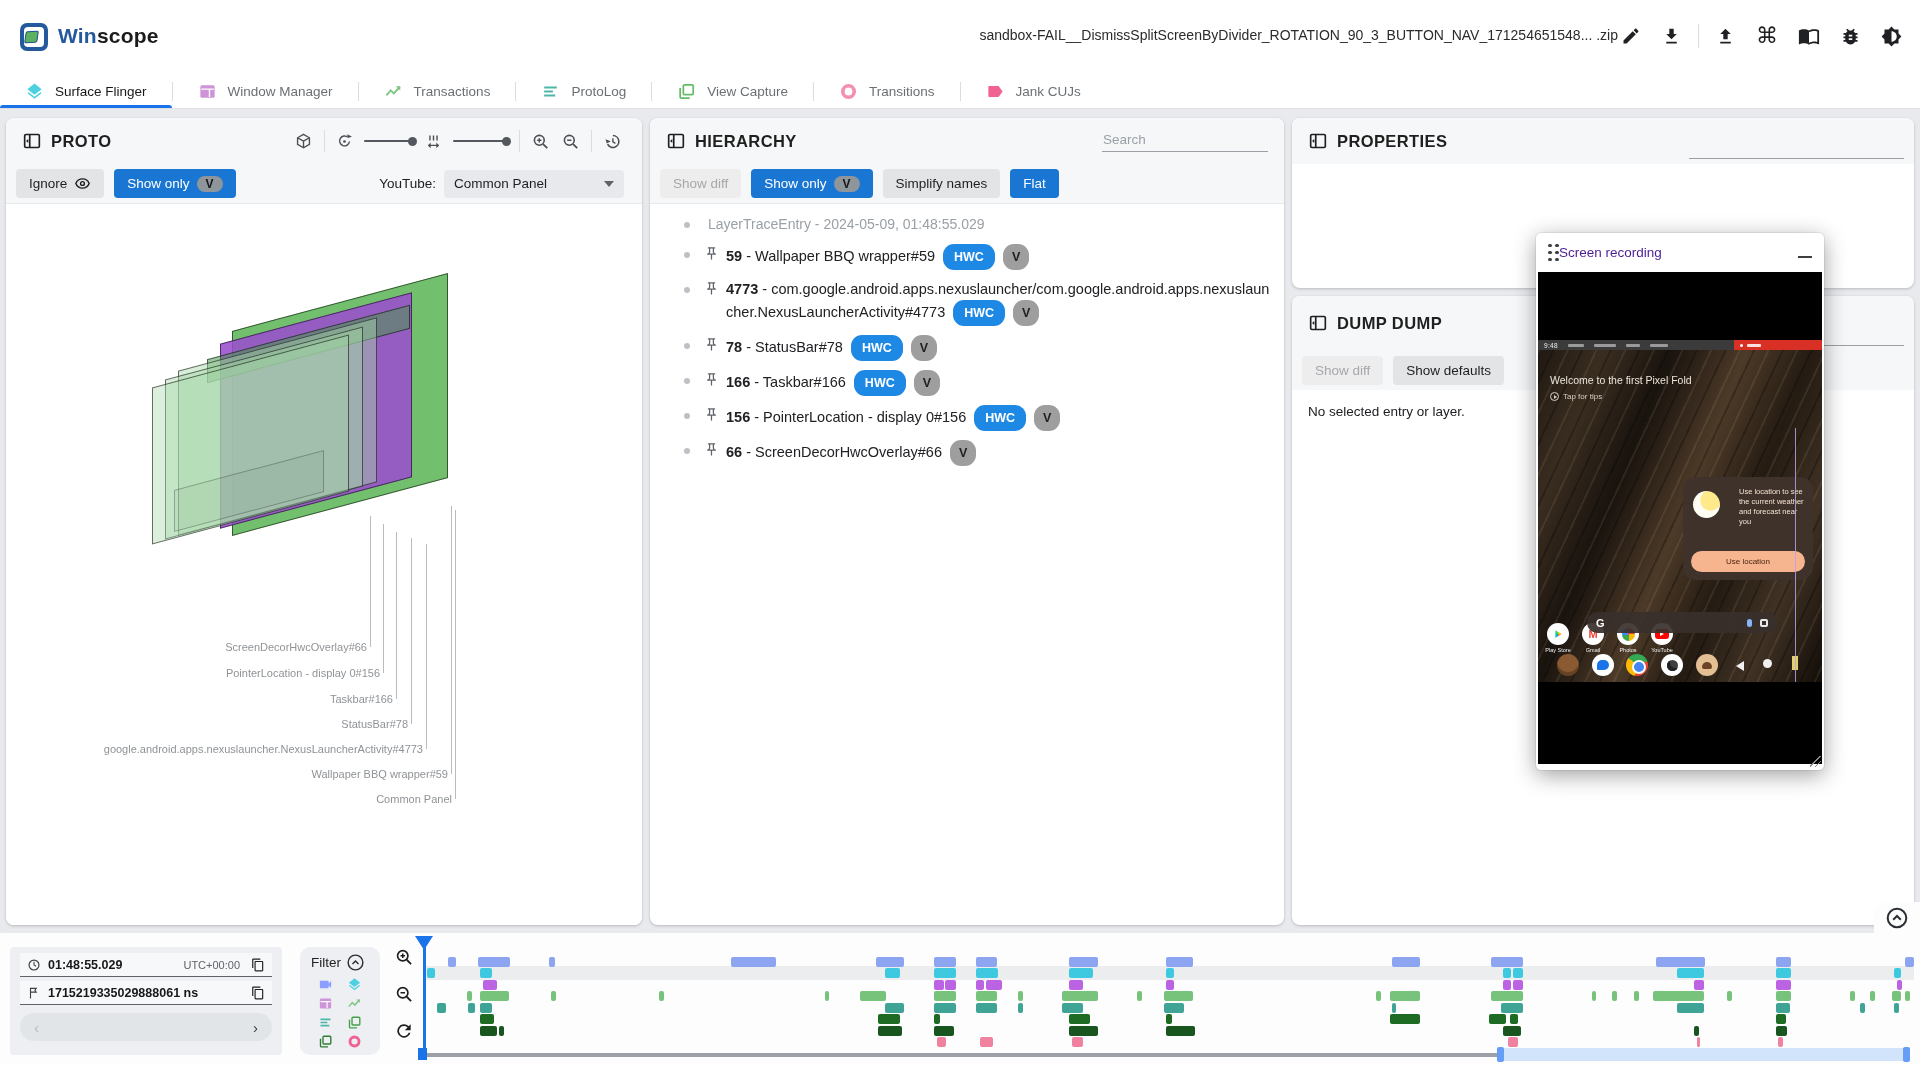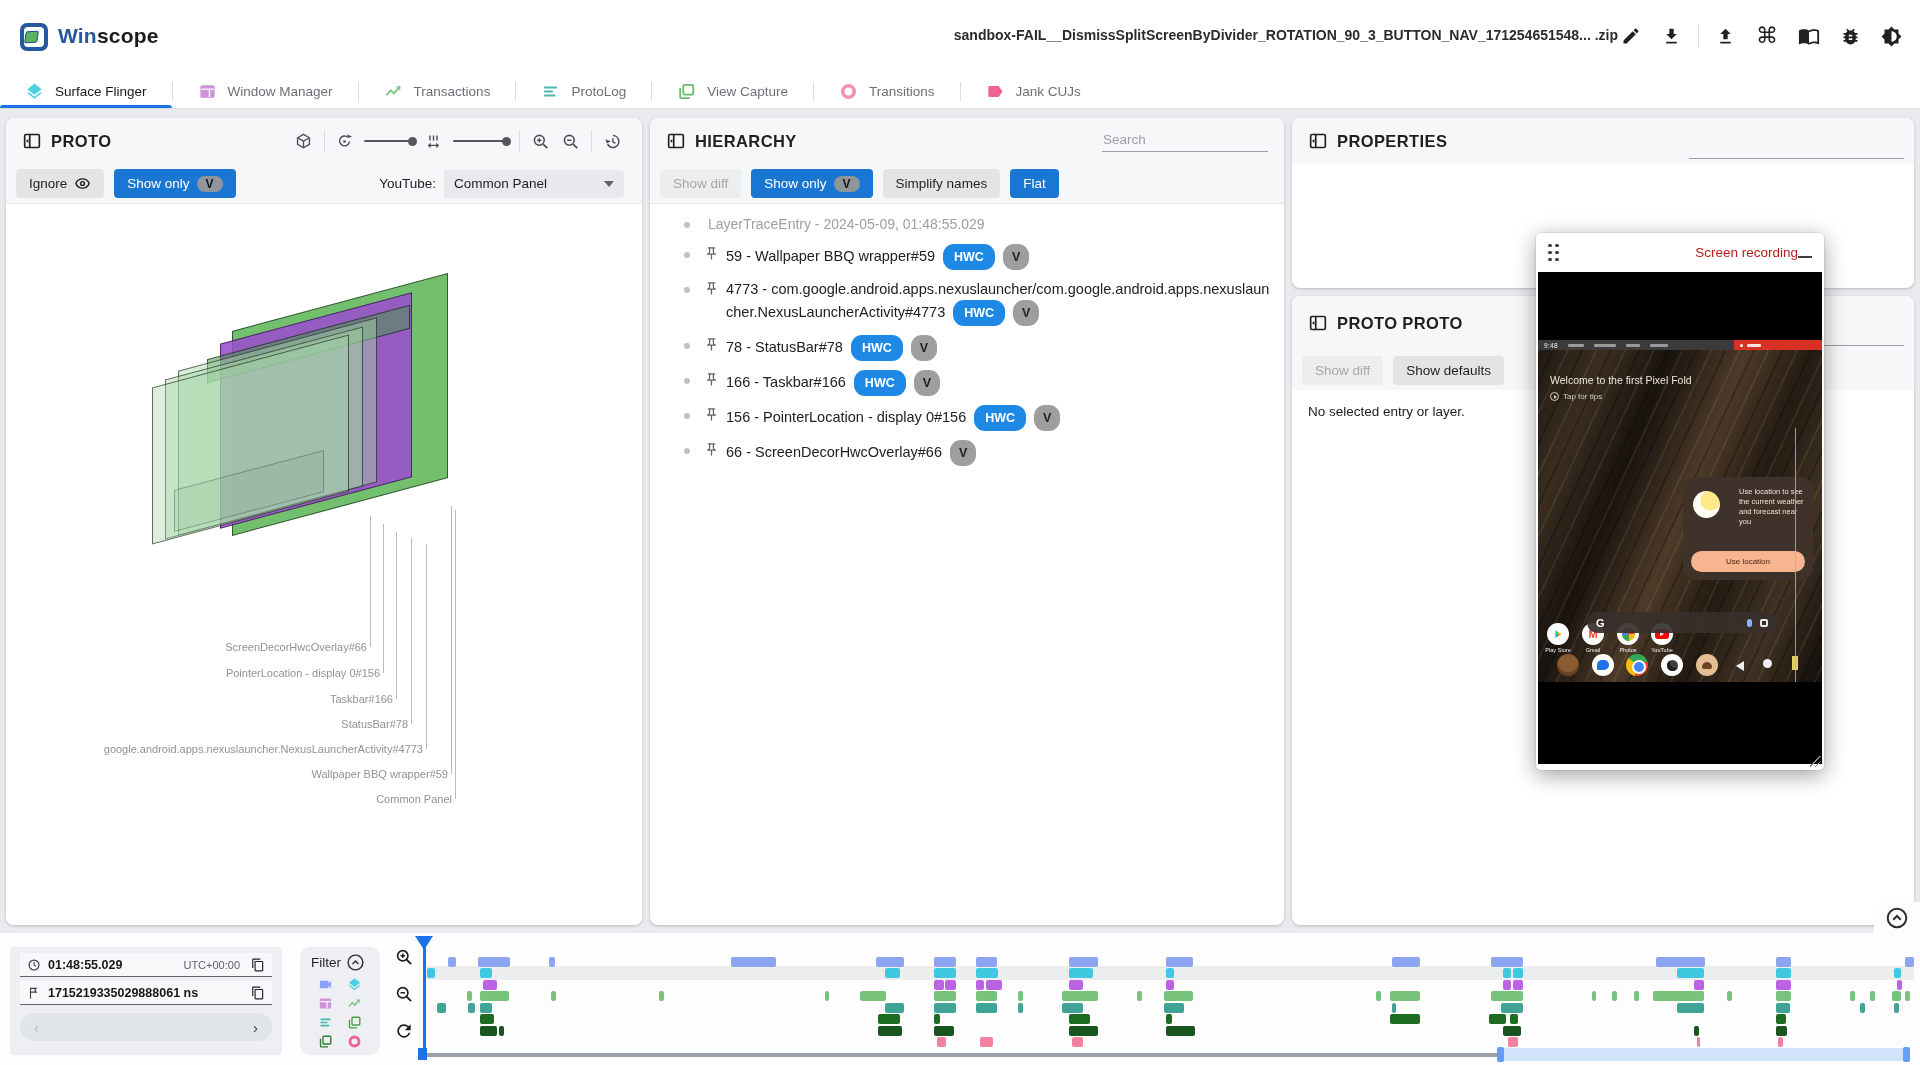--- a/index.html
+++ b/index.html
@@ -8,21 +8,21 @@
   svg { display:block; }
   .ic { flex:none; }
 
   
   #topbar { position:absolute; left:0; top:0; width:1920px; height:75px; background:#fff; z-index:5; }
   #logo { position:absolute; left:20px; top:23px; width:28px; height:28px; background:#24599e; border-radius:7px; }
   #logo .inner { position:absolute; left:4px; top:4px; width:20px; height:20px; background:#fff; border-radius:4px; }
   #logo .leaf { position:absolute; left:5px; top:8px; width:13px; height:12px; background:#5cb25f; border:1.5px solid #1d4d8c; transform:skewX(-12deg) rotate(-4deg); border-radius:2px; }
   #appname { position:absolute; left:58px; top:24px; font-size:21px; font-weight:700; letter-spacing:.2px; }
   #appname .w { color:#24599e;text-align:right; } #appname .s { color:#1b1b1b; }
-  #trace-title { position:absolute; left:930px; top:27px; width:688px; text-align:right; font-size:14px; font-weight:700; color:#2b2b2b; white-space:nowrap; overflow:hidden; }
+  #trace-title { position:absolute; left:930px; top:27px; width:688px; text-align:right; font-size:14px; font-weight:400; color:#2b2b2b; white-space:nowrap; overflow:hidden; }
   #top-icons { position:absolute; right:18px; top:24px; display:flex; align-items:center; gap:20px; color:#202124; }
   #top-icons .vd { height:24px; margin:0 -4px; }
   .vd { width:1px; background:#dadce0; }
 
   
   #tabbar { position:absolute; left:0; top:75px; width:1920px; height:34px; background:#fff; border-bottom:1px solid #e0e0e0; display:flex; align-items:stretch; z-index:4; }
   .tab { position:relative; display:flex; align-items:center; gap:11px; padding:0 25px; font-size:13.5px; font-weight:500; color:#6b7075; cursor:pointer; }
   .tab.active { color:#17181a; }
   .tab.active::after { content:''; position:absolute; left:0; right:0; bottom:0; height:3px; background:#1a73e8; border-radius:3px 3px 0 0; }
   .tsep { width:1px; background:#dadce0; margin:7px 0; }
@@ -62,32 +62,32 @@
   .l3d-line { position:absolute; width:0; border-left:1px solid #b9bcbf; }
 
   
   #hier-search { margin-left:auto; width:166px; }
   .search-box { font-size:13.5px; color:#9aa0a6; border-bottom:1px solid #9aa0a6; padding:2px 1px 4px; cursor:text; }
   #tree { padding:10px 14px 0 34px; font-size:14.5px; }
   .trow { position:relative; padding-left:42px; margin-bottom:9px; line-height:21px; cursor:pointer; }
   .trow .bullet { position:absolute; left:0; top:8px; width:6px; height:6px; border-radius:50%; background:#bdc1c6; }
   .trow .pin { position:absolute; left:20px; top:2px; color:#5f6368; }
   .trow.muted { color:#9aa0a6; font-size:14px; padding-left:24px; }
-  .nid { font-weight:400; }
+  .nid { font-weight:700; }
 
   
   .empty-msg { padding:20px 16px; font-size:13.5px; color:#202124; }
   .mini-underline { position:absolute; right:10px; width:215px; border-bottom:1px solid #9aa0a6; }
 
   
   #rec-win { position:absolute; left:1536px; top:233px; width:288px; height:537px; background:#fff; border-radius:5px; box-shadow:0 5px 22px rgba(0,0,0,.38), 0 0 0 1px rgba(0,0,0,.06); z-index:50; }
   #rec-title { height:39px; display:flex; align-items:center; padding:0 12px; }
   #rec-drag { width:11px; height:18px; position:relative; cursor:grab; }
   #rec-drag i { position:absolute; left:0; top:0; width:3.5px; height:3.5px; border-radius:50%; background:#3c4043; box-shadow:7px 0 0 #3c4043, 0 7px 0 #3c4043, 7px 7px 0 #3c4043, 0 14px 0 #3c4043, 7px 14px 0 #3c4043; }
-  #rec-name { flex:1; text-align:right; font-size:13.5px; color:#b91c1c; }
+  #rec-name { flex:1; text-align:left; font-size:13.5px; color:#4c1d95; }
   #rec-min { width:14px; height:2px; background:#3c4043; margin-top:8px; cursor:pointer; }
   #phone { position:absolute; left:2px; top:39px; width:284px; height:492px; background:#000; }
   #p-status { position:absolute; left:0; top:68px; width:284px; height:10px; background:#3b3b3b; display:flex; align-items:center; font-size:6.5px; color:#eee; }
   #p-status .t { margin-left:6px; letter-spacing:.3px; }
   .sdash { height:3px; background:#9a9a9a; border-radius:1px; margin-left:10px; }
   #p-rec { position:absolute; right:0; top:0; width:88px; height:10px; background:#d93025; display:flex; align-items:center; gap:4px; padding-left:6px; }
   #p-rec .dot { width:3px; height:3px; border-radius:50%; background:#fff; }
   #p-rec .bar { width:14px; height:3px; background:rgba(255,255,255,.85); border-radius:1px; }
   #p-wall { position:absolute; left:0; top:78px; width:284px; height:332px;
      background:linear-gradient(112deg,#201912 0%,#3a2d20 16%,#19130e 32%,#4d3a28 50%,#241b12 66%,#403224 82%,#120d08 100%); overflow:hidden; }
@@ -473,21 +473,21 @@
     <span class="card-title">PROPERTIES</span>
   </div>
   <div class="mini-underline" style="top:40px"></div>
 </div>
 
 <div class="card" id="card-proto">
   <div class="card-head" style="height:54px">
     <svg class="ic" width="20" height="20" color="#1f1f1f">
         <use href="#i-panel"></use>
       </svg>
-    <span class="card-title">PROTO PROTO</span>
+    <span class="card-title">DUMP DUMP</span>
   </div>
   <div class="mini-underline" style="top:49px"></div>
   <div class="card-tools" style="border-bottom:none">
     <button class="btn disabled">Show diff</button>
     <button class="btn gray">Show defaults</button>
   </div>
   <div class="empty-msg" style="padding-top:14px">No selected entry or layer.</div>
 </div>
 
 <div id="rec-win">

